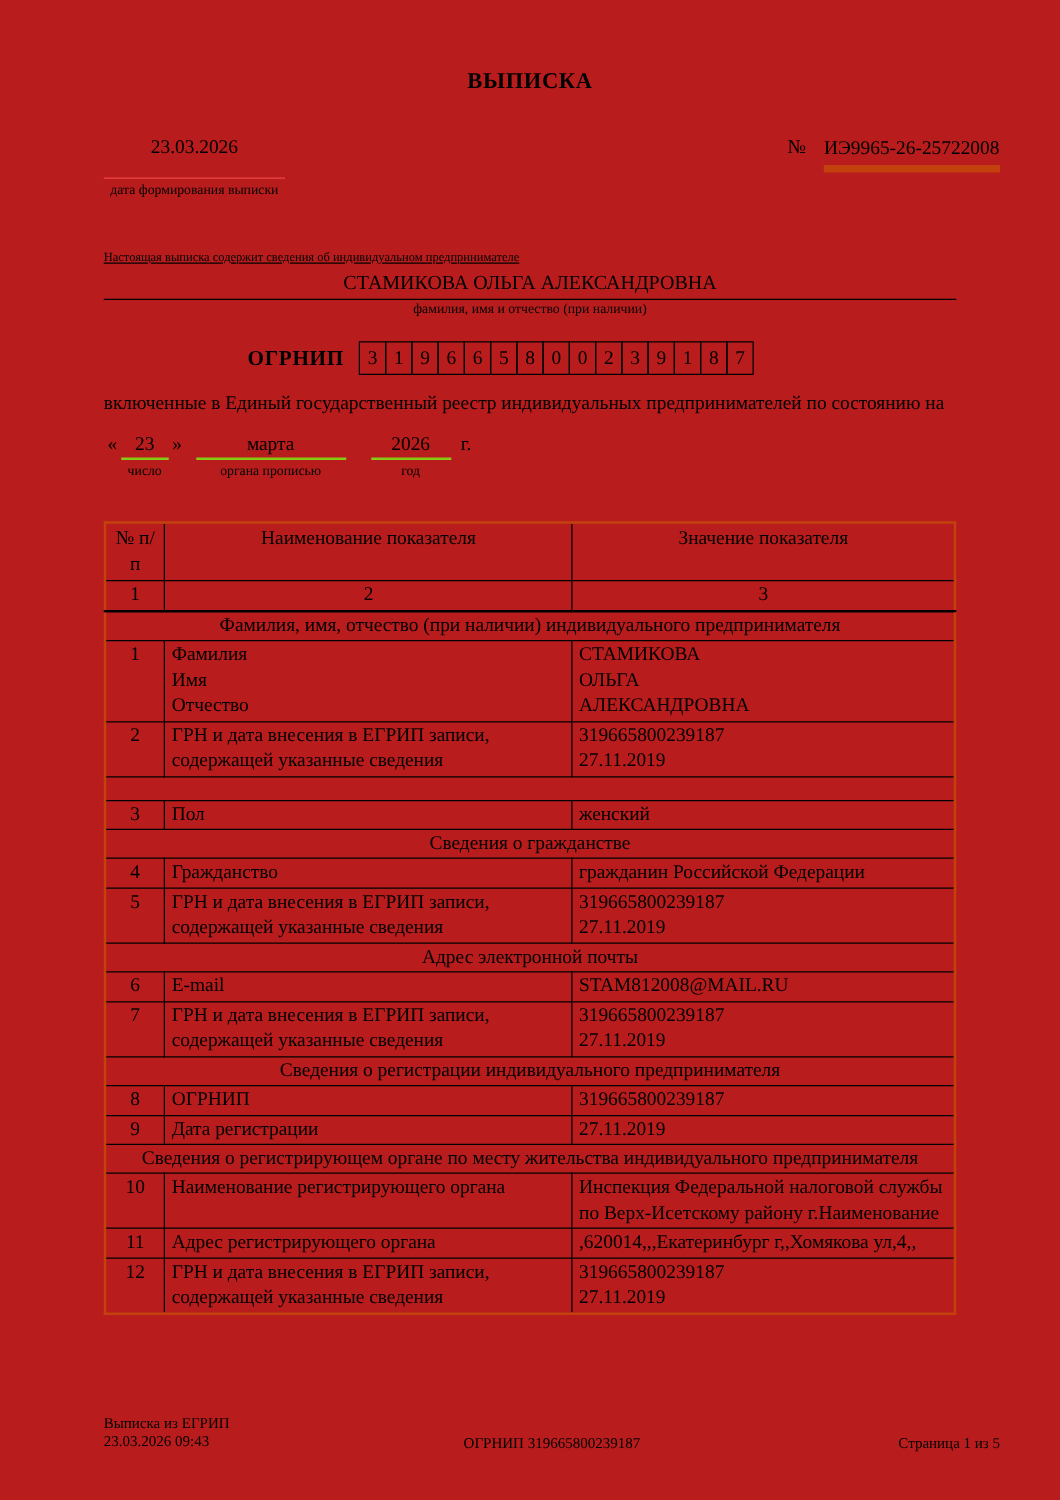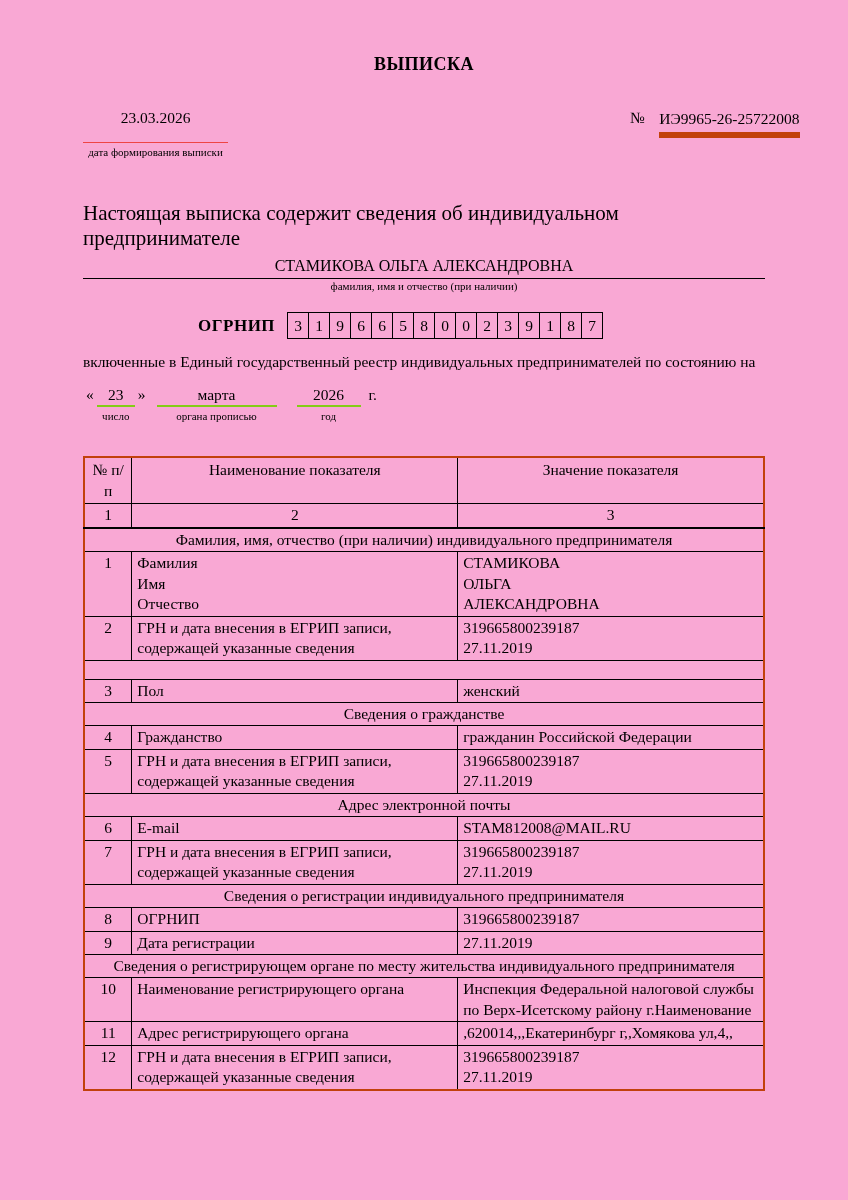--- a/index.html
+++ b/index.html
@@ -1,40 +1,40 @@
 <!DOCTYPE html>
 <html><head>
 <meta charset="utf-8">
 <style>
   * { margin:0; padding:0; box-sizing:border-box; }
   html,body { background:#e8e8e8; }
   .page {
     position:relative;
     width:848px; height:1200px;
     margin:0 auto;
-    background:#f9a8d4;
+    background:#b91c1c;
     font-family:"Liberation Serif", serif;
     color:#000;
     overflow:hidden;
   }
   .content { padding:54px 83px 0 83px; }
 
   .doc-title { text-align:center; font-weight:bold; font-size:18px; letter-spacing:.5px; }
   .doc-subtitle { text-align:center; font-weight:bold; font-size:16px; margin-top:10px; }
 
   .header-row { position:relative; height:92px; margin-top:34px; }
   .formation-block { position:absolute; left:0; top:0; width:145px; text-align:center; }
   .formation-date { font-size:15.5px; padding-bottom:15px; border-bottom:1px solid #ef4444; }
   .formation-label { font-size:11px; margin-top:3px; }
 
   .number-block { position:absolute; right:-35px; top:0; width:170px; display:flex; align-items:flex-start; }
   .number-sign { font-size:15.5px; margin-right:14px; }
   .number-value { flex:1; font-size:15.5px; text-align:center; line-height:1.3; border-bottom:6px solid #c2410c; padding-bottom:3px; }
 
-  .intro { font-size:21px; }
+  .intro { font-size:10px;text-decoration:underline; }
 
   .name-block { margin-top:6px; text-align:center; }
   .name-value { font-size:16px; padding-bottom:3px; border-bottom:1px solid #000; }
   .name-label { font-size:11px; margin-top:1px; }
 
   .ogrnip-row { display:flex; align-items:center; margin-top:20px; margin-left:115px; }
   .ogrnip-label { font-weight:bold; font-size:17px; margin-right:12px; letter-spacing:.5px; }
   .ogrnip-boxes { display:flex; }
   .ogrnip-box { width:22px; height:27px; border:1px solid #000; margin-left:-1px;
                 display:flex; align-items:center; justify-content:center; font-size:15.5px; }
@@ -239,13 +239,21 @@
             <td class="cell-name">ГРН и дата внесения в ЕГРИП записи,
 содержащей указанные сведения</td>
             <td class="cell-value">319665800239187
 27.11.2019</td>
           </tr>
         </tbody>
     </table>
 
   </div>
 
+  <div class="footer">
+    <div class="footer-left">
+      <div>Выписка из ЕГРИП</div>
+      <div>23.03.2026 09:43</div>
+    </div>
+    <div class="footer-center">ОГРНИП 319665800239187</div>
+    <div class="footer-right">Страница 1 из 5</div>
+  </div>
 </div>
 
 </body></html>

